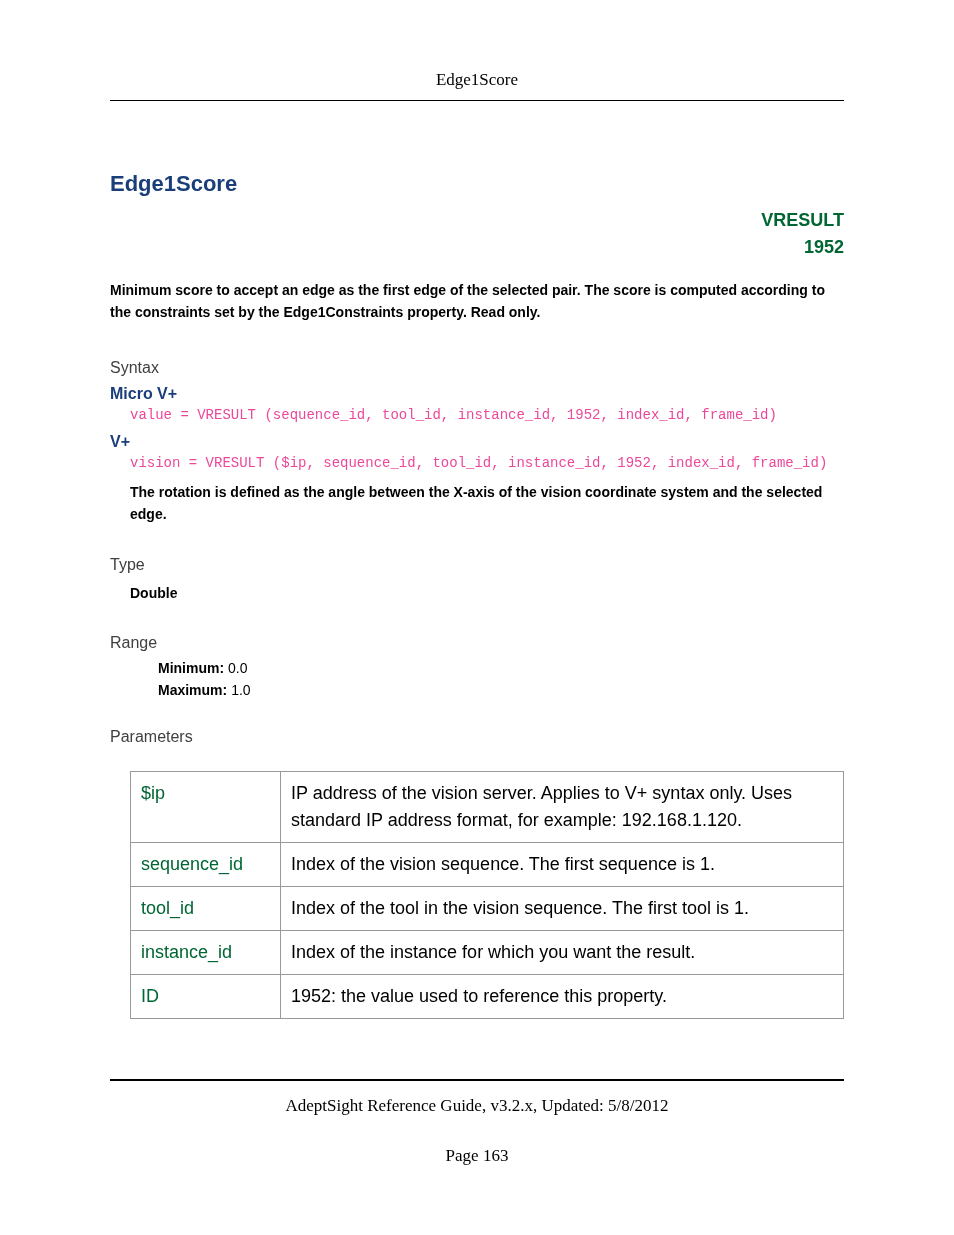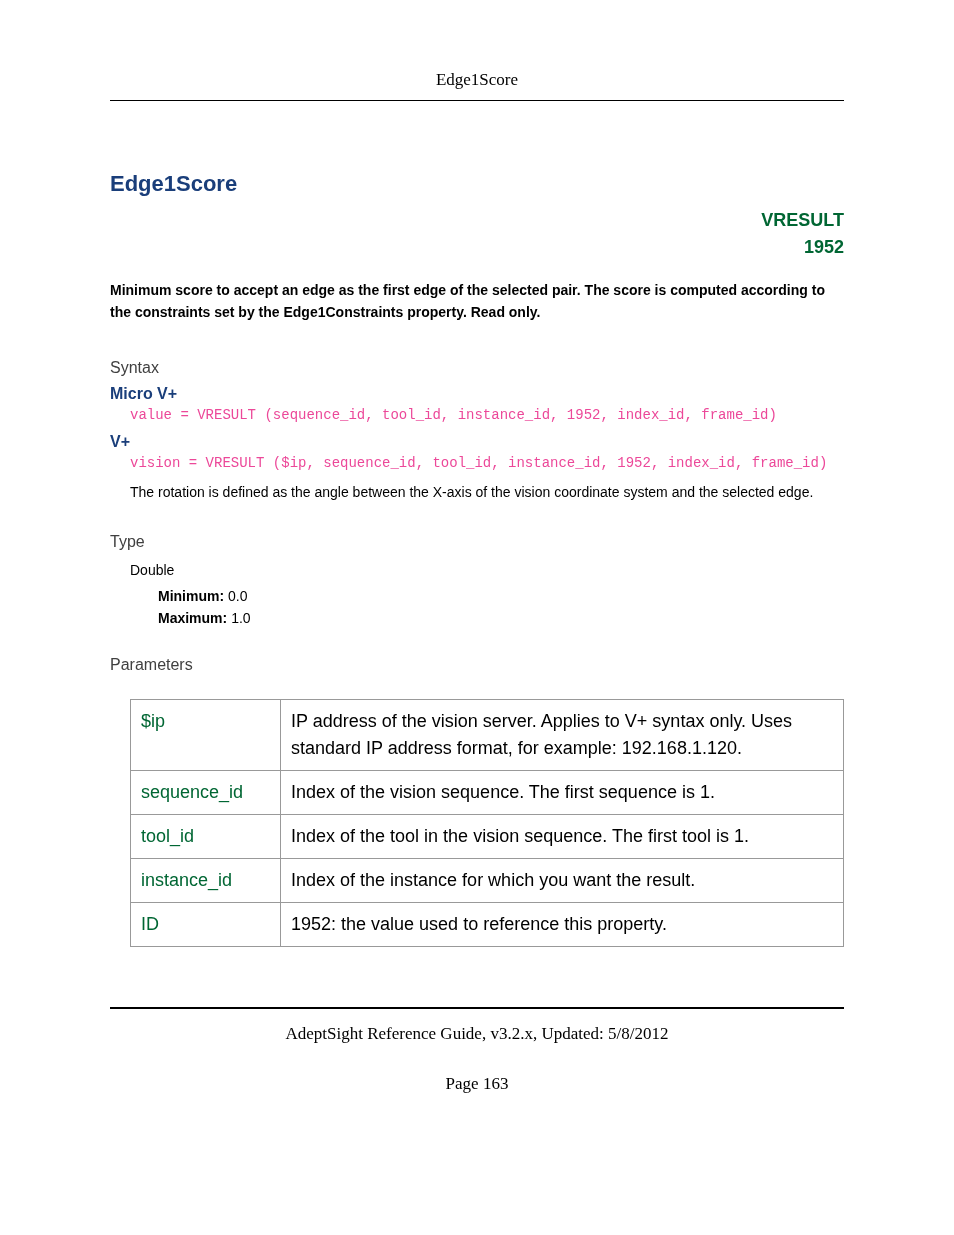--- a/index.html
+++ b/index.html
@@ -57,20 +57,21 @@
   .code {
     font-family: 'Courier New', Courier, monospace;
     color: #ec4899;
     margin: 2px 0 10px 20px;
     white-space: nowrap;
     font-size: 14px;
   }
   .indented {
     margin-left: 20px;
     line-height: 1.6;
+    font-weight: bold;
   }
   .range-item {
     margin-left: 20px;
     margin-top: 6px;
     margin-bottom: 6px;
   }
   .range-item .label {
     font-weight: bold;
     padding-left: 28px;
   }
@@ -134,20 +135,21 @@
   <div class="code">value = VRESULT (sequence_id, tool_id, instance_id, 1952, index_id, frame_id)</div>
 
   <h4 class="sublabel">V+</h4>
   <div class="code">vision = VRESULT ($ip, sequence_id, tool_id, instance_id, 1952, index_id, frame_id)</div>
 
   <div class="indented">The rotation is defined as the angle between the X-axis of the vision coordinate system and the selected edge.</div>
 
   <h3 class="section">Type</h3>
   <div class="indented">Double</div>
 
+  <h3 class="section">Range</h3>
   <div class="range-item">
     <span class="label">Minimum:</span>
     <span>0.0</span>
   </div>
   <div class="range-item">
     <span class="label">Maximum:</span>
     <span>1.0</span>
   </div>
 
   <h3 class="section">Parameters</h3>

